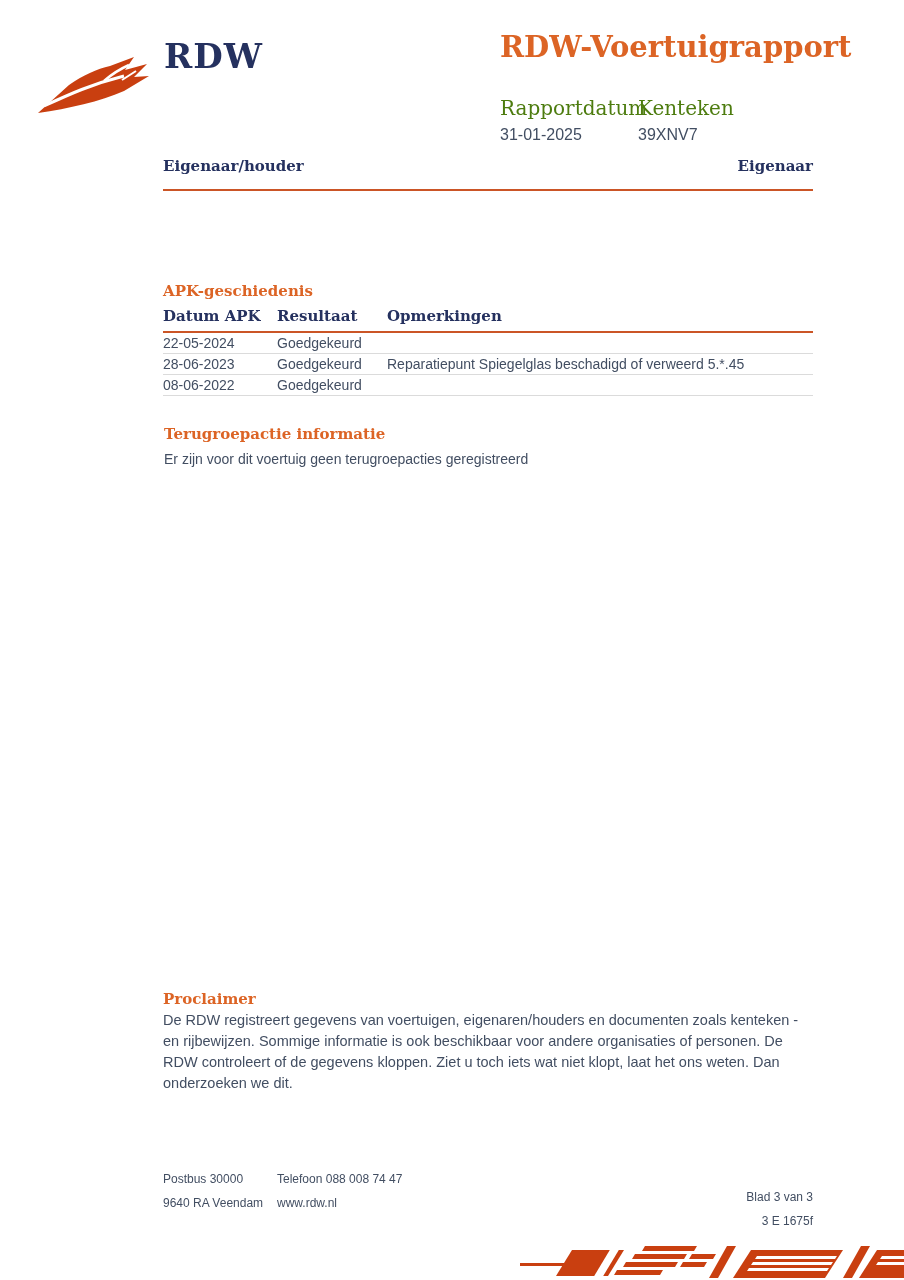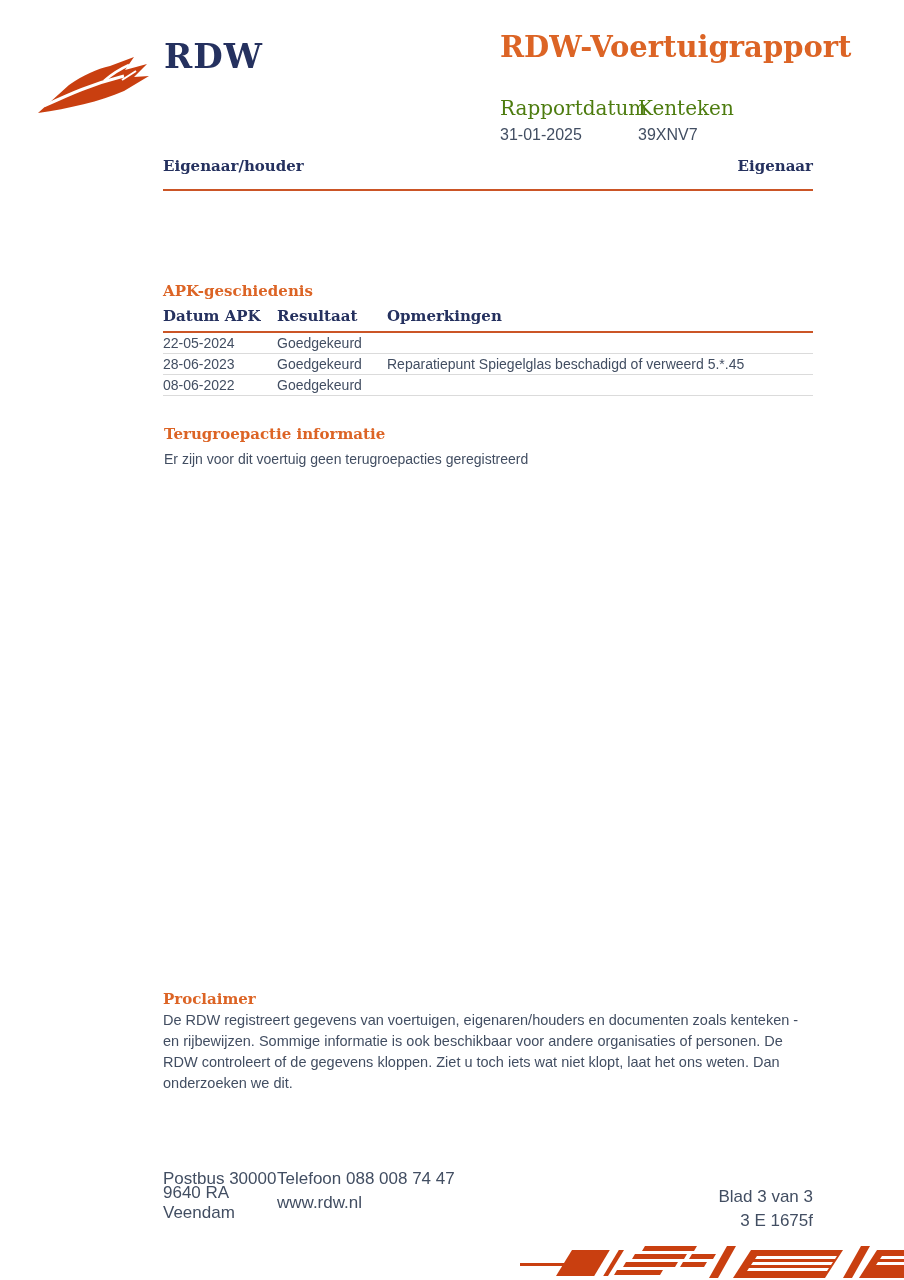--- a/index.html
+++ b/index.html
@@ -62,21 +62,21 @@
 
   
   .recall-section { position:absolute; left:164px; top:425px; width:650px; }
   .recall-text { margin-top:8px; font-size:14px; }
 
   
   .proclaimer-section { position:absolute; left:163px; top:990px; width:652px; }
   .proclaimer-text { margin-top:2px; font-size:14.5px; line-height:21px; }
 
   
-  .footer { position:absolute; left:163px; top:1167px; width:650px; font-size:17px; }
+  .footer { position:absolute; left:163px; top:1167px; width:650px; font-size:12px; }
   .footer-row { display:flex; height:24px; align-items:center; }
   .f-col1 { width:114px; }
   .f-col2 { flex:1; }
   .f-col3 { text-align:left;margin-top:36px; }
 
   
   .deco { position:absolute; right:0; bottom:0; width:384px; height:37px; }
 </style>
 </head>
 <body>

